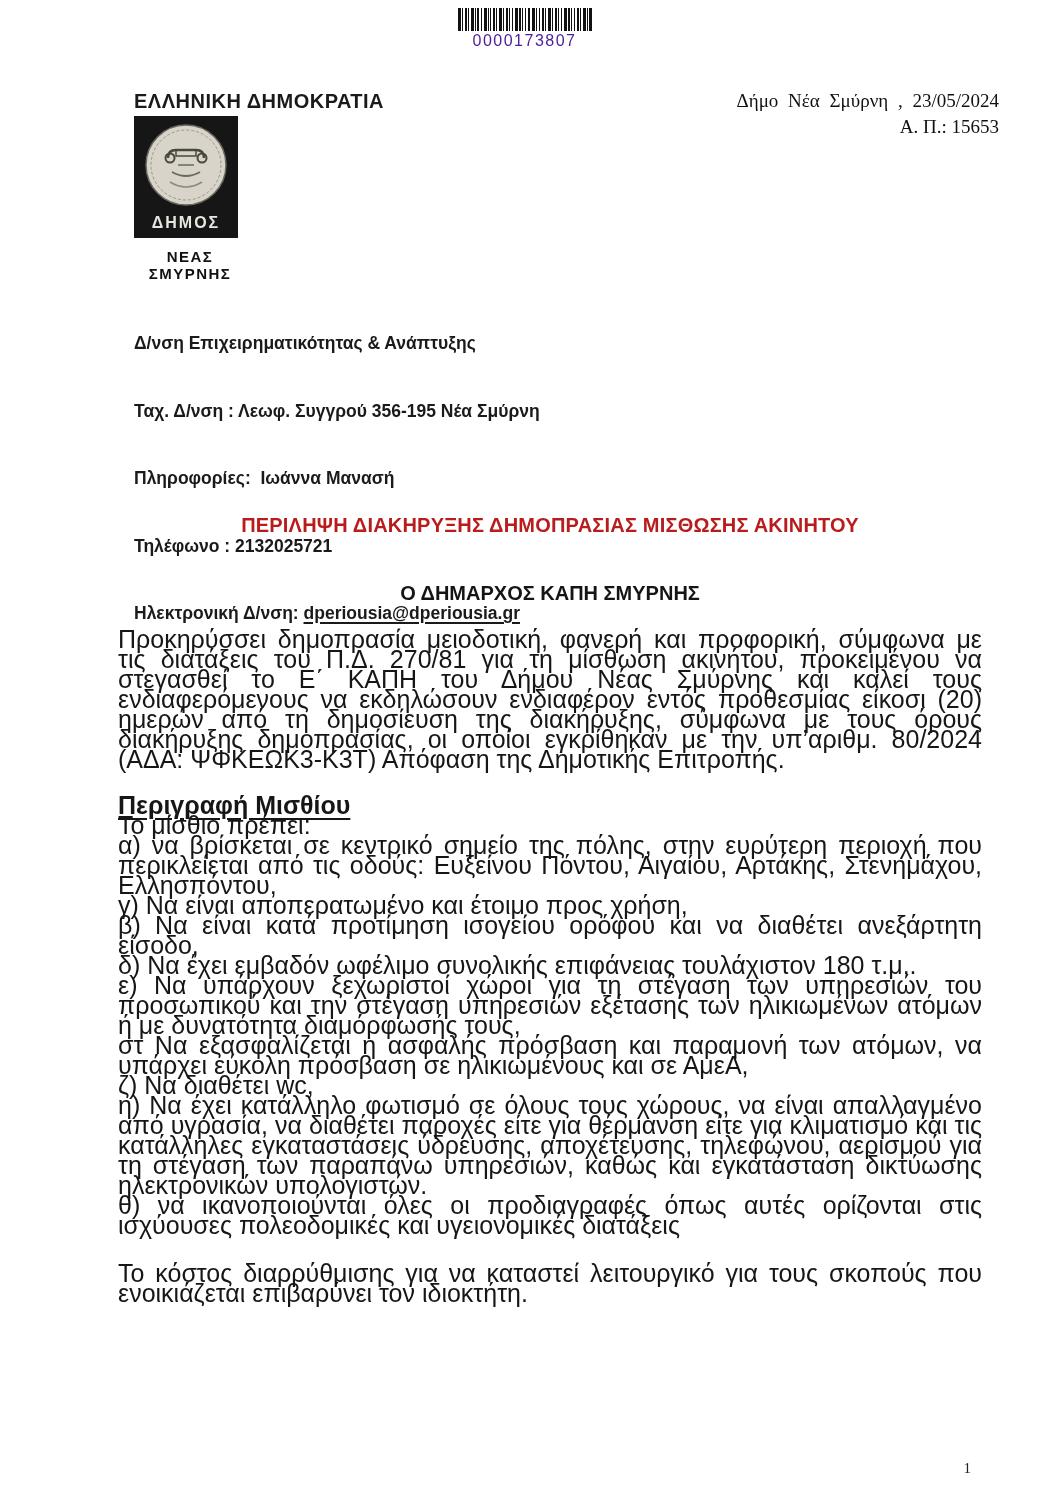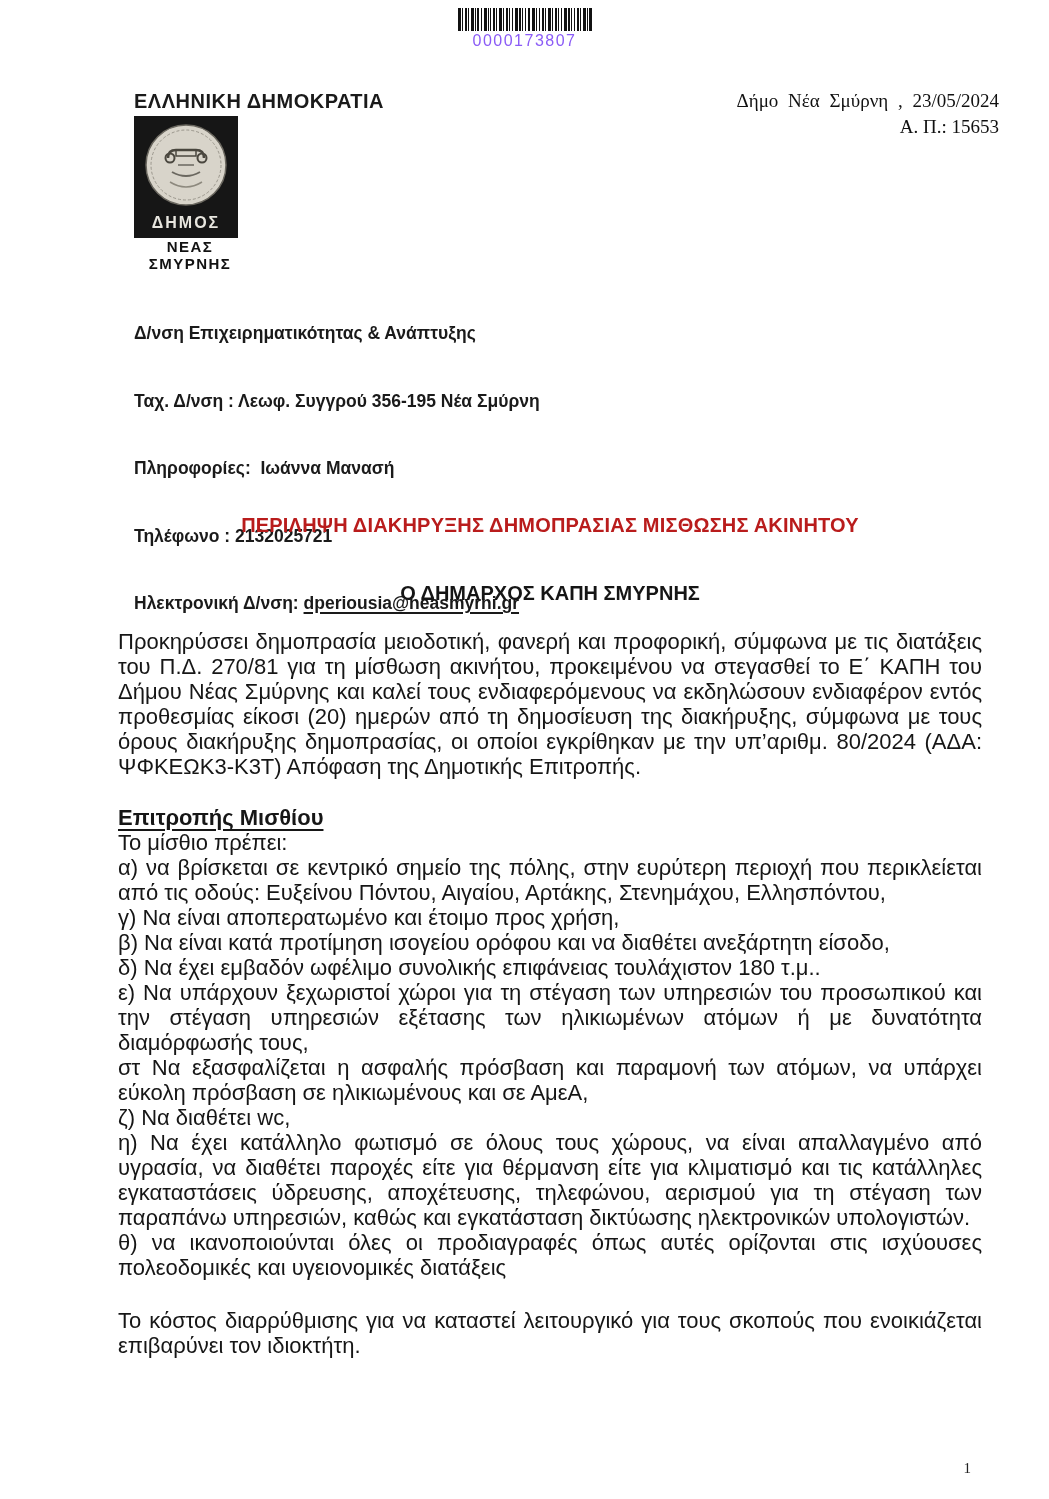--- a/index.html
+++ b/index.html
@@ -11,61 +11,61 @@
     font-family:"Liberation Sans", sans-serif;
     overflow:hidden;
   }
   
   .barcode-wrap{
     position:absolute;top:8px;left:50%;transform:translateX(-50%);
     width:160px;text-align:center;
   }
   .barcode-bars{display:block;margin:0 auto;width:134px;height:23px;}
   .barcode-number{
-    font-size:16px;letter-spacing:1.5px;color:#8b5cf6;margin-top:1px;
+    font-size:16px;letter-spacing:1.5px;color:#4c1d95;margin-top:1px;
     font-family:"Liberation Sans", sans-serif;
   }
   
   .header-right{
     position:absolute;top:88px;right:50px;
     text-align:right;
     font-family:"Liberation Serif", serif;
     font-size:19px;line-height:26px;color:#111;
   }
   .header-right .place-date{word-spacing:5px;}
   
   .header-left{position:absolute;top:90px;left:134px;width:520px;}
   .republic{
     font-weight:bold;font-size:20px;letter-spacing:0.5px;color:#1a1a1a;
     margin-bottom:3px;
   }
   .logo-box{width:104px;height:122px;display:block;}
   .municipality{
     font-weight:bold;font-size:15px;letter-spacing:1.5px;color:#111;
-    margin-top:0;width:112px;text-align:center;
+    margin-top:10px;width:112px;text-align:center;
   }
   .dept{
     margin-top:5px;font-weight:bold;font-size:17.5px;line-height:22.5px;
     color:#1a1a1a;white-space:pre-wrap;
   }
   .email-line{font-weight:bold;font-size:17.5px;line-height:22.5px;color:#1a1a1a;}
   .email-line .email{text-decoration:underline;text-underline-offset:3px;text-decoration-thickness:2px;}
   
   .doc-title{
     position:absolute;top:514px;left:118px;width:864px;
     text-align:center;font-weight:bold;font-size:20px;letter-spacing:0.2px;
     color:#b91c1c;
   }
   .doc-subtitle{
     position:absolute;top:582px;left:118px;width:864px;
     text-align:center;font-weight:bold;font-size:20px;color:#151515;
   }
   .body-text{
     position:absolute;top:629px;left:118px;width:864px;
-    font-size:22px;line-height:25px;color:#161616;
+    font-size:25px;line-height:20px;color:#161616;
   }
   .body-text p{margin:0;text-align:justify;}
   .section-heading{
     font-weight:bold;margin-top:26px !important;
     text-decoration:underline;text-underline-offset:4px;text-decoration-thickness:2px;
     text-align:left !important;
   }
   .section-intro{text-align:left !important;}
   .closing{margin-top:28px !important;}
   
@@ -152,30 +152,30 @@
       <text x="52" y="112" text-anchor="middle" font-family="Liberation Sans, sans-serif" font-size="16" font-weight="bold" letter-spacing="2" fill="#e8e6df">ΔΗΜΟΣ</text>
     </svg>
 
     <div class="municipality">ΝΕΑΣ ΣΜΥΡΝΗΣ</div>
 
     <div class="dept">
       <div>Δ/νση Επιχειρηματικότητας &amp; Ανάπτυξης</div>
       <div>Ταχ. Δ/νση : Λεωφ. Συγγρού 356-195 Νέα Σμύρνη</div>
       <div>Πληροφορίες:  Ιωάννα Μανασή</div>
       <div>Τηλέφωνο : 2132025721</div>
-      <div class="email-line"><span>Ηλεκτρονική Δ/νση: </span><span class="email">dperiousia@neasmyrni.gr</span></div>
+      <div class="email-line"><span>Ηλεκτρονική Δ/νση: </span><span class="email">dperiousia@dperiousia.gr</span></div>
     </div>
   </div>
 
   <div class="doc-title">ΠΕΡΙΛΗΨΗ ΔΙΑΚΗΡΥΞΗΣ ΔΗΜΟΠΡΑΣΙΑΣ ΜΙΣΘΩΣΗΣ ΑΚΙΝΗΤΟΥ</div>
   <div class="doc-subtitle">Ο ΔΗΜΑΡΧΟΣ ΚΑΠΗ ΣΜΥΡΝΗΣ</div>
 
   <div class="body-text">
     <p>Προκηρύσσει δημοπρασία μειοδοτική, φανερή και  προφορική, σύμφωνα με τις διατάξεις του Π.Δ. 270/81 για τη μίσθωση ακινήτου, προκειμένου να στεγασθεί το Ε΄ ΚΑΠΗ του Δήμου Νέας Σμύρνης και καλεί τους ενδιαφερόμενους να εκδηλώσουν ενδιαφέρον εντός προθεσμίας είκοσι (20) ημερών από τη δημοσίευση της διακήρυξης, σύμφωνα με τους όρους διακήρυξης δημοπρασίας, οι οποίοι εγκρίθηκαν με την υπ’αριθμ. 80/2024 (ΑΔΑ: ΨΦΚΕΩΚ3-Κ3Τ) Απόφαση της Δημοτικής Επιτροπής.</p>
-    <p class="section-heading">Επιτροπής Μισθίου</p>
+    <p class="section-heading">Περιγραφή Μισθίου</p>
     <p class="section-intro">Το μίσθιο πρέπει:</p>
     <p>α) να βρίσκεται σε κεντρικό σημείο της πόλης, στην ευρύτερη περιοχή που περικλείεται από τις οδούς: Ευξείνου Πόντου, Αιγαίου, Αρτάκης, Στενημάχου, Ελλησπόντου,</p>
     <p>γ) Να είναι αποπερατωμένο και έτοιμο προς χρήση,</p>
     <p>β) Να είναι κατά προτίμηση ισογείου ορόφου και να διαθέτει ανεξάρτητη είσοδο,</p>
     <p>δ) Να έχει εμβαδόν ωφέλιμο συνολικής επιφάνειας τουλάχιστον 180 τ.μ..</p>
     <p>ε) Να υπάρχουν ξεχωριστοί χώροι για τη στέγαση των υπηρεσιών του προσωπικού και την στέγαση υπηρεσιών εξέτασης των ηλικιωμένων ατόμων ή με δυνατότητα διαμόρφωσής τους,</p>
     <p>στ Να εξασφαλίζεται η ασφαλής πρόσβαση και παραμονή των ατόμων, να υπάρχει εύκολη πρόσβαση σε ηλικιωμένους και σε ΑμεΑ,</p>
     <p>ζ) Να διαθέτει wc,</p>
     <p>η) Να έχει κατάλληλο φωτισμό σε όλους τους χώρους, να είναι απαλλαγμένο από υγρασία, να διαθέτει παροχές είτε για θέρμανση είτε για κλιματισμό και τις κατάλληλες εγκαταστάσεις ύδρευσης, αποχέτευσης, τηλεφώνου, αερισμού για τη στέγαση των παραπάνω υπηρεσιών, καθώς και εγκατάσταση δικτύωσης ηλεκτρονικών υπολογιστών.</p>
     <p>θ) να ικανοποιούνται όλες οι προδιαγραφές όπως αυτές ορίζονται στις ισχύουσες πολεοδομικές και υγειονομικές διατάξεις</p>

